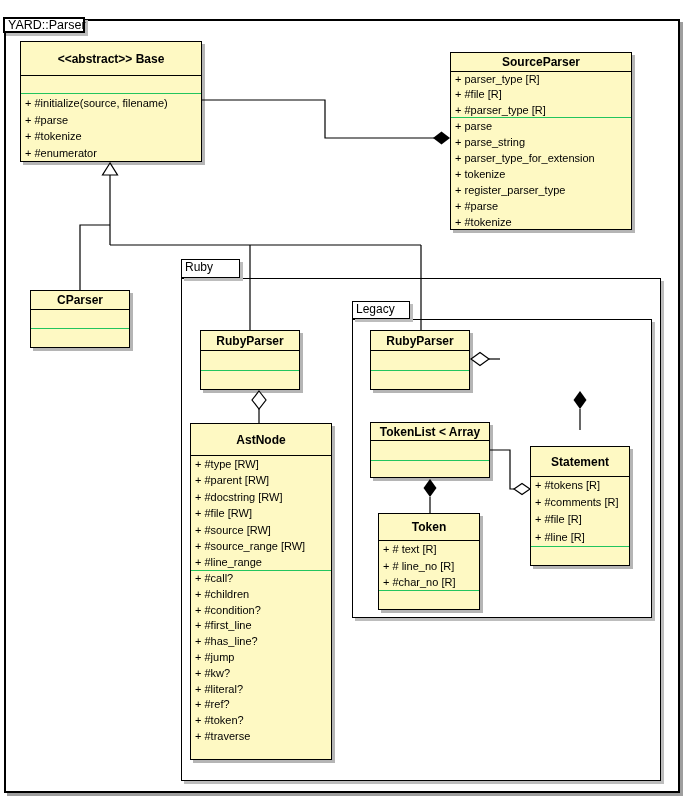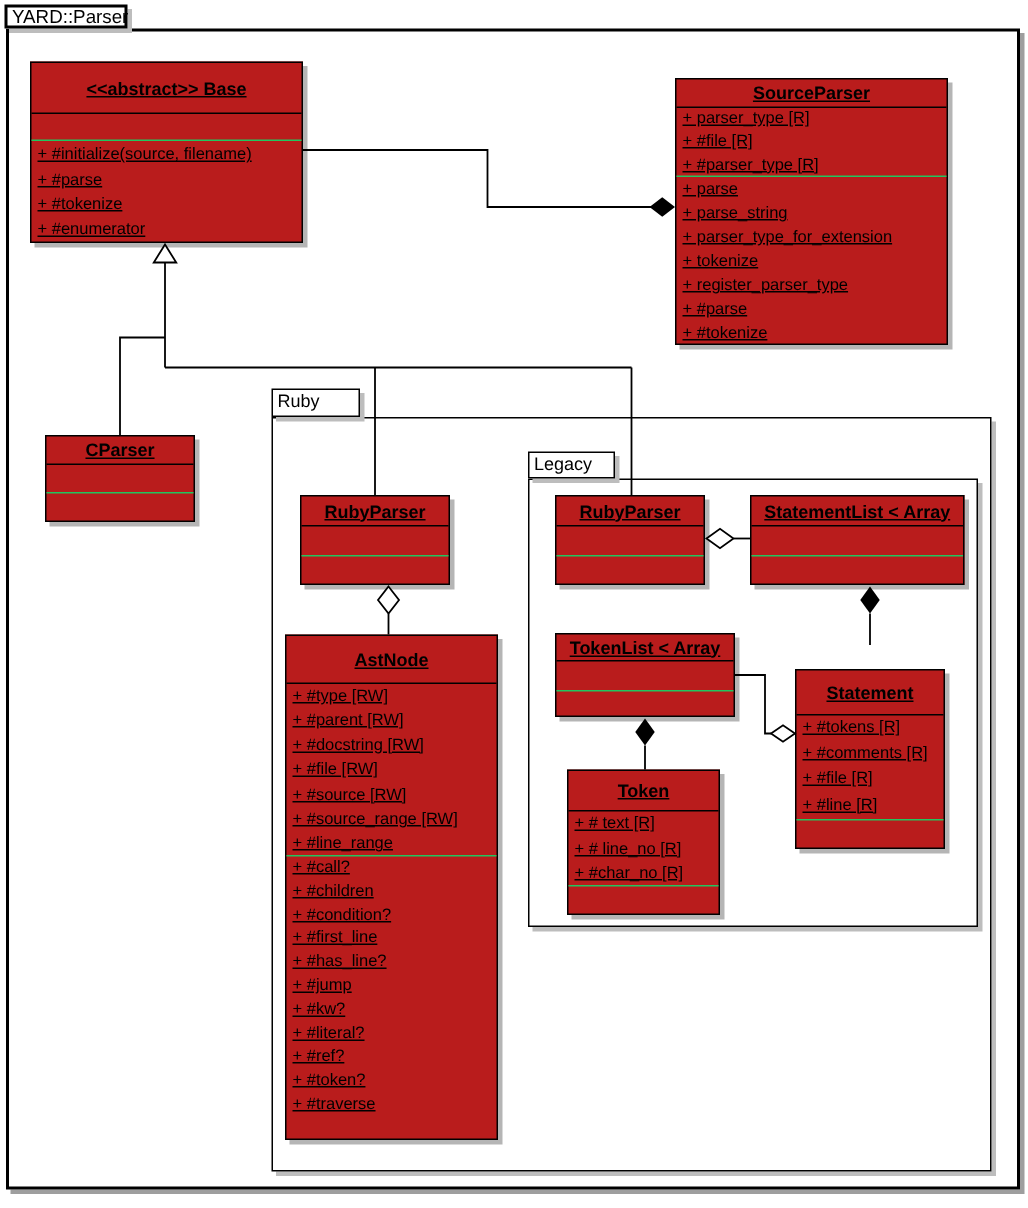--- a/index.html
+++ b/index.html
@@ -8,35 +8,35 @@
   .frame{position:absolute;border:2px solid #000;background:#fff;box-sizing:border-box;
          box-shadow:3px 3px 0 #9e9e9e;}
   .frame-tab{position:absolute;border:2px solid #000;background:#fff;box-sizing:border-box;
          font-size:12.5px;line-height:13px;padding:0 3px;white-space:nowrap;z-index:2;
          box-shadow:3px 3px 0 #bdbdbd;}
   .pkg-body{position:absolute;border:1.5px solid #000;background:#fff;box-sizing:border-box;
          box-shadow:3px 3px 0 #bdbdbd;}
   .pkg-tab{position:absolute;border:1.5px solid #000;background:#fff;box-sizing:border-box;
          font-size:12px;line-height:15px;padding:0 3px;white-space:nowrap;z-index:3;
          box-shadow:3px 3px 0 #bdbdbd;}
-  .cls{position:absolute;border:1.5px solid #000;background:#b91c1c;box-sizing:border-box;
-         box-shadow:3px 3px 0 #b5b5b5;z-index:10;text-decoration:underline;}
+  .cls{position:absolute;border:1.5px solid #000;background:#fef9c3;box-sizing:border-box;
+         box-shadow:3px 3px 0 #b5b5b5;z-index:10;}
   .cls-title{box-sizing:border-box;border-bottom:1px solid #000;font-weight:bold;font-size:12px;
          display:flex;align-items:center;justify-content:center;white-space:nowrap;overflow:hidden;}
   .cls-attrs{box-sizing:border-box;border-bottom:1px solid #22c55e;overflow:hidden;}
   .cls-ops{box-sizing:border-box;overflow:hidden;}
   .m{font-size:11px;padding-left:4px;white-space:nowrap;}
   #overlay{position:absolute;left:0;top:0;z-index:50;pointer-events:none;}
 </style>
 </head>
 <body>
 
 <div id="stage">
 
-  <div class="frame-tab" style="left:3px;top:3px;width:82px;height:16px;">
+  <div class="frame-tab" style="left:3px;top:17px;width:82px;height:16px;">
     <span>YARD::Parser</span>
   </div>
   <div class="frame" style="left:4px;top:19px;width:676px;height:774px;"></div>
 
   <div class="pkg-tab" style="left:181px;top:259px;width:59px;height:19px;">
     <span>Ruby</span>
   </div>
   <div class="pkg-body" style="left:181px;top:278px;width:480px;height:503px;"></div>
 
   <div class="pkg-tab" style="left:352px;top:301px;width:58px;height:18px;">
@@ -110,25 +110,20 @@
       <div class="m">+ #traverse</div>
     </div>
   </div>
 
   <div class="cls" style="left:370px;top:330px;width:100px;height:60px;">
     <div class="cls-title" style="height:20px;">RubyParser</div>
     <div class="cls-attrs" style="height:20px;"></div>
     <div class="cls-ops"></div>
   </div>
 
-  <div class="cls" style="left:500px;top:330px;width:143px;height:60px;">
-    <div class="cls-title" style="height:20px;">StatementList &lt; Array</div>
-    <div class="cls-attrs" style="height:20px;"></div>
-    <div class="cls-ops"></div>
-  </div>
 
   <div class="cls" style="left:370px;top:422px;width:120px;height:56px;">
     <div class="cls-title" style="height:18px;">TokenList &lt; Array</div>
     <div class="cls-attrs" style="height:20px;"></div>
     <div class="cls-ops"></div>
   </div>
 
   <div class="cls" style="left:378px;top:513px;width:102px;height:97px;">
     <div class="cls-title" style="height:27px;">Token</div>
     <div class="cls-attrs" style="height:50px;line-height:16.6px;">

